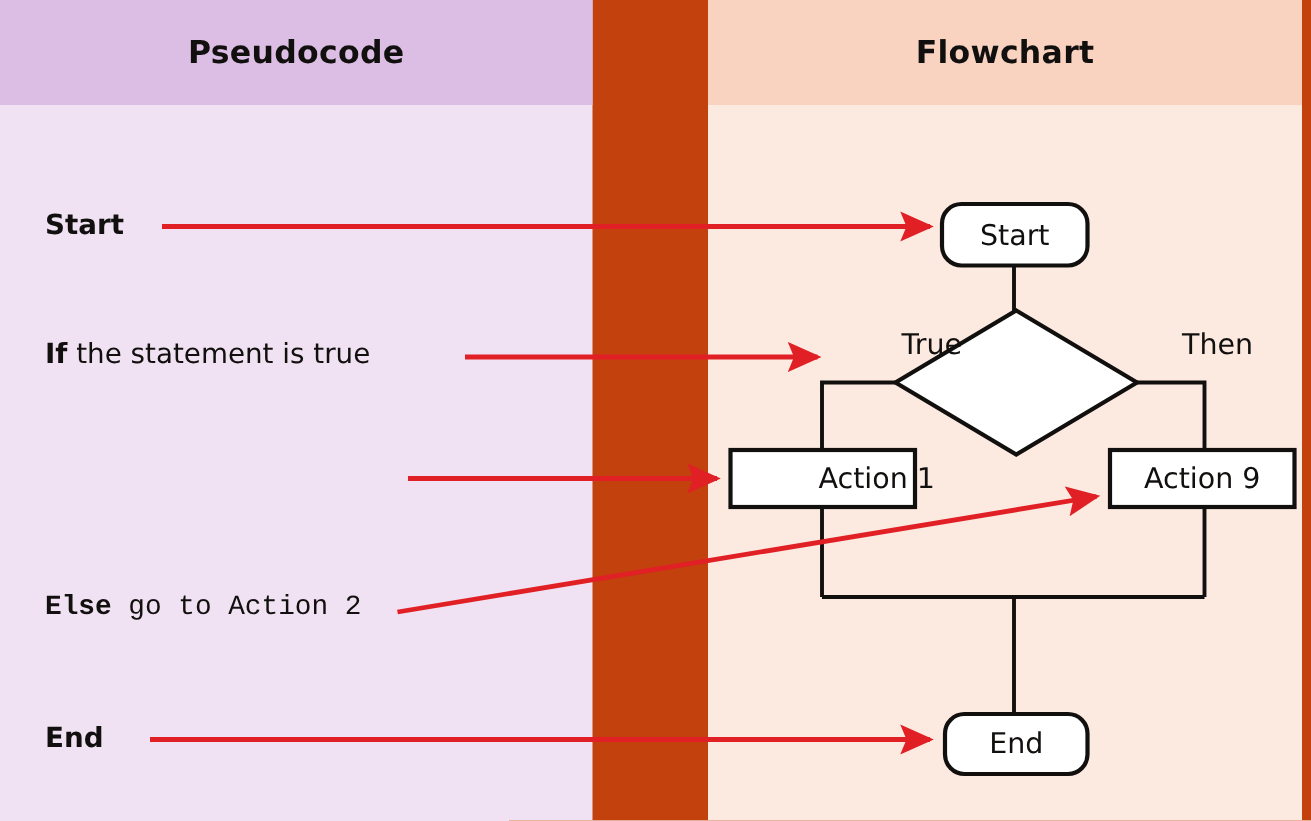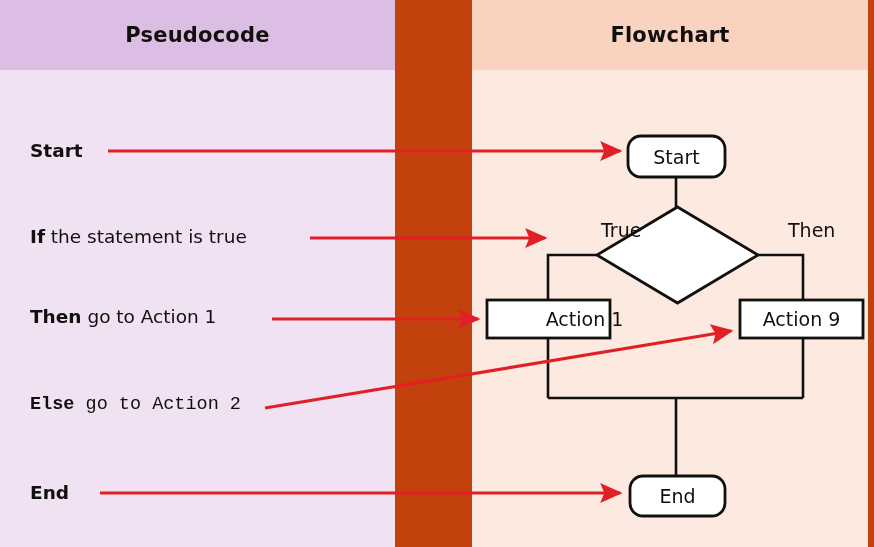--- a/index.html
+++ b/index.html
@@ -107,23 +107,20 @@
   <div class="panel" id="panel-right">
     <div class="panel-header">Flowchart</div>
   </div>
 
   <div class="code-line" id="code-0">
     <span class="kw">Start</span><span></span>
   </div>
   <div class="code-line" id="code-1">
     <span class="kw">If</span><span> the statement is true</span>
   </div>
-  <div class="code-line" id="code-2">
-    <span class="kw">Then</span><span> go to Action 1</span>
-  </div>
   <div class="code-line" id="code-3">
     <span class="kw">Else</span><span> go to Action 2</span>
   </div>
   <div class="code-line" id="code-4">
     <span class="kw">End</span><span></span>
   </div>
 
   <svg id="overlay" viewBox="0 0 874 547">
     <defs>
       <marker id="redhead" markerWidth="7" markerHeight="7" refX="6.2" refY="3.5" orient="auto" markerUnits="strokeWidth">

